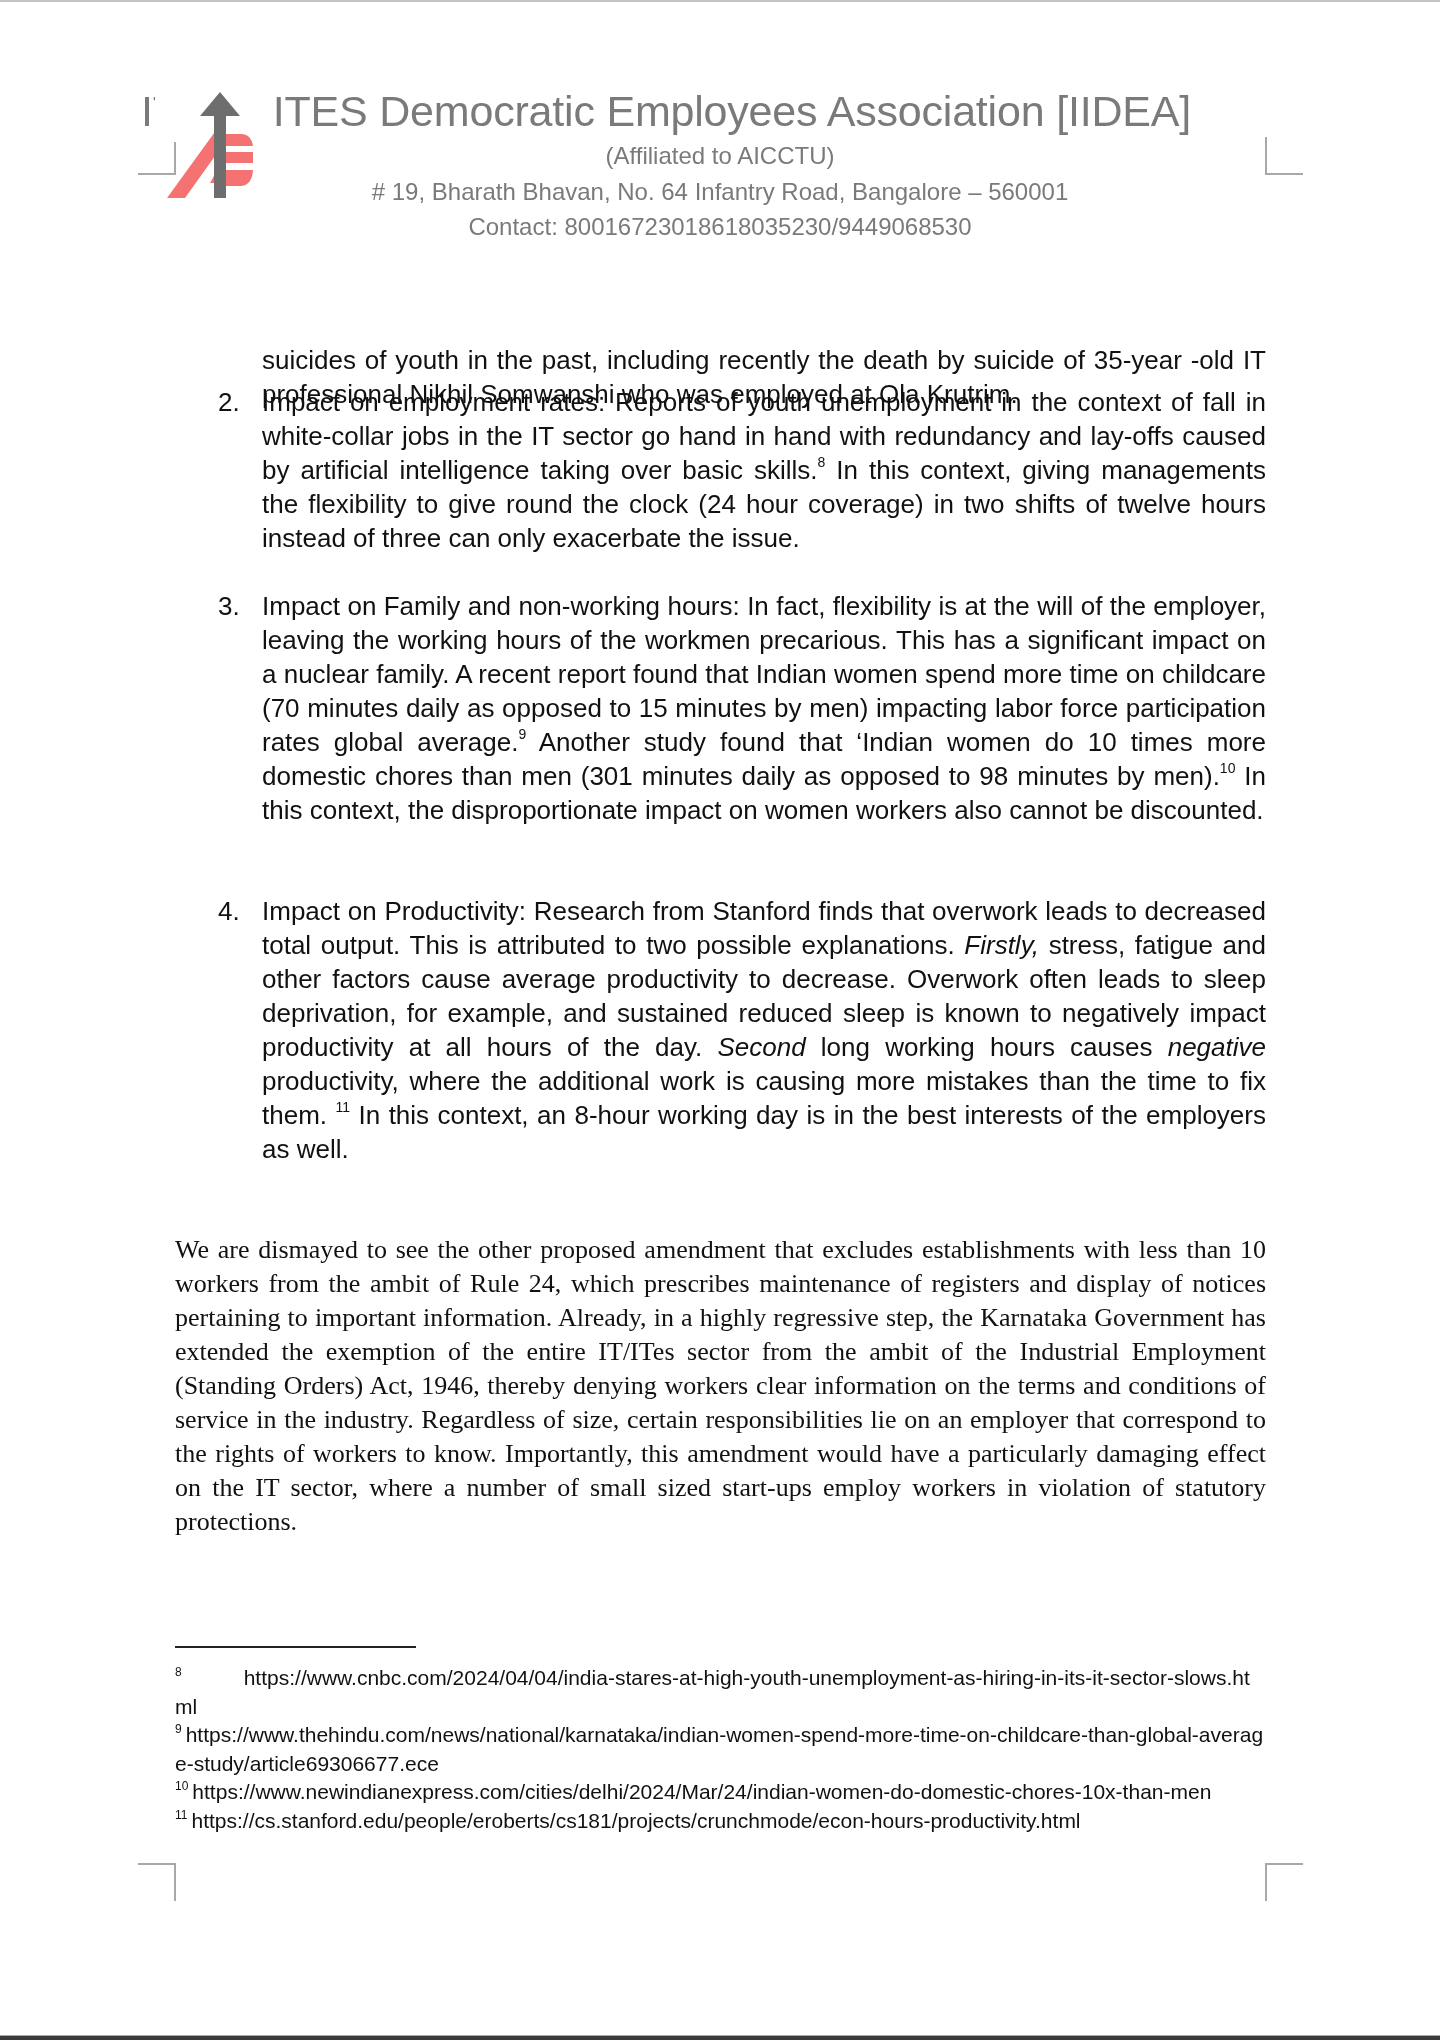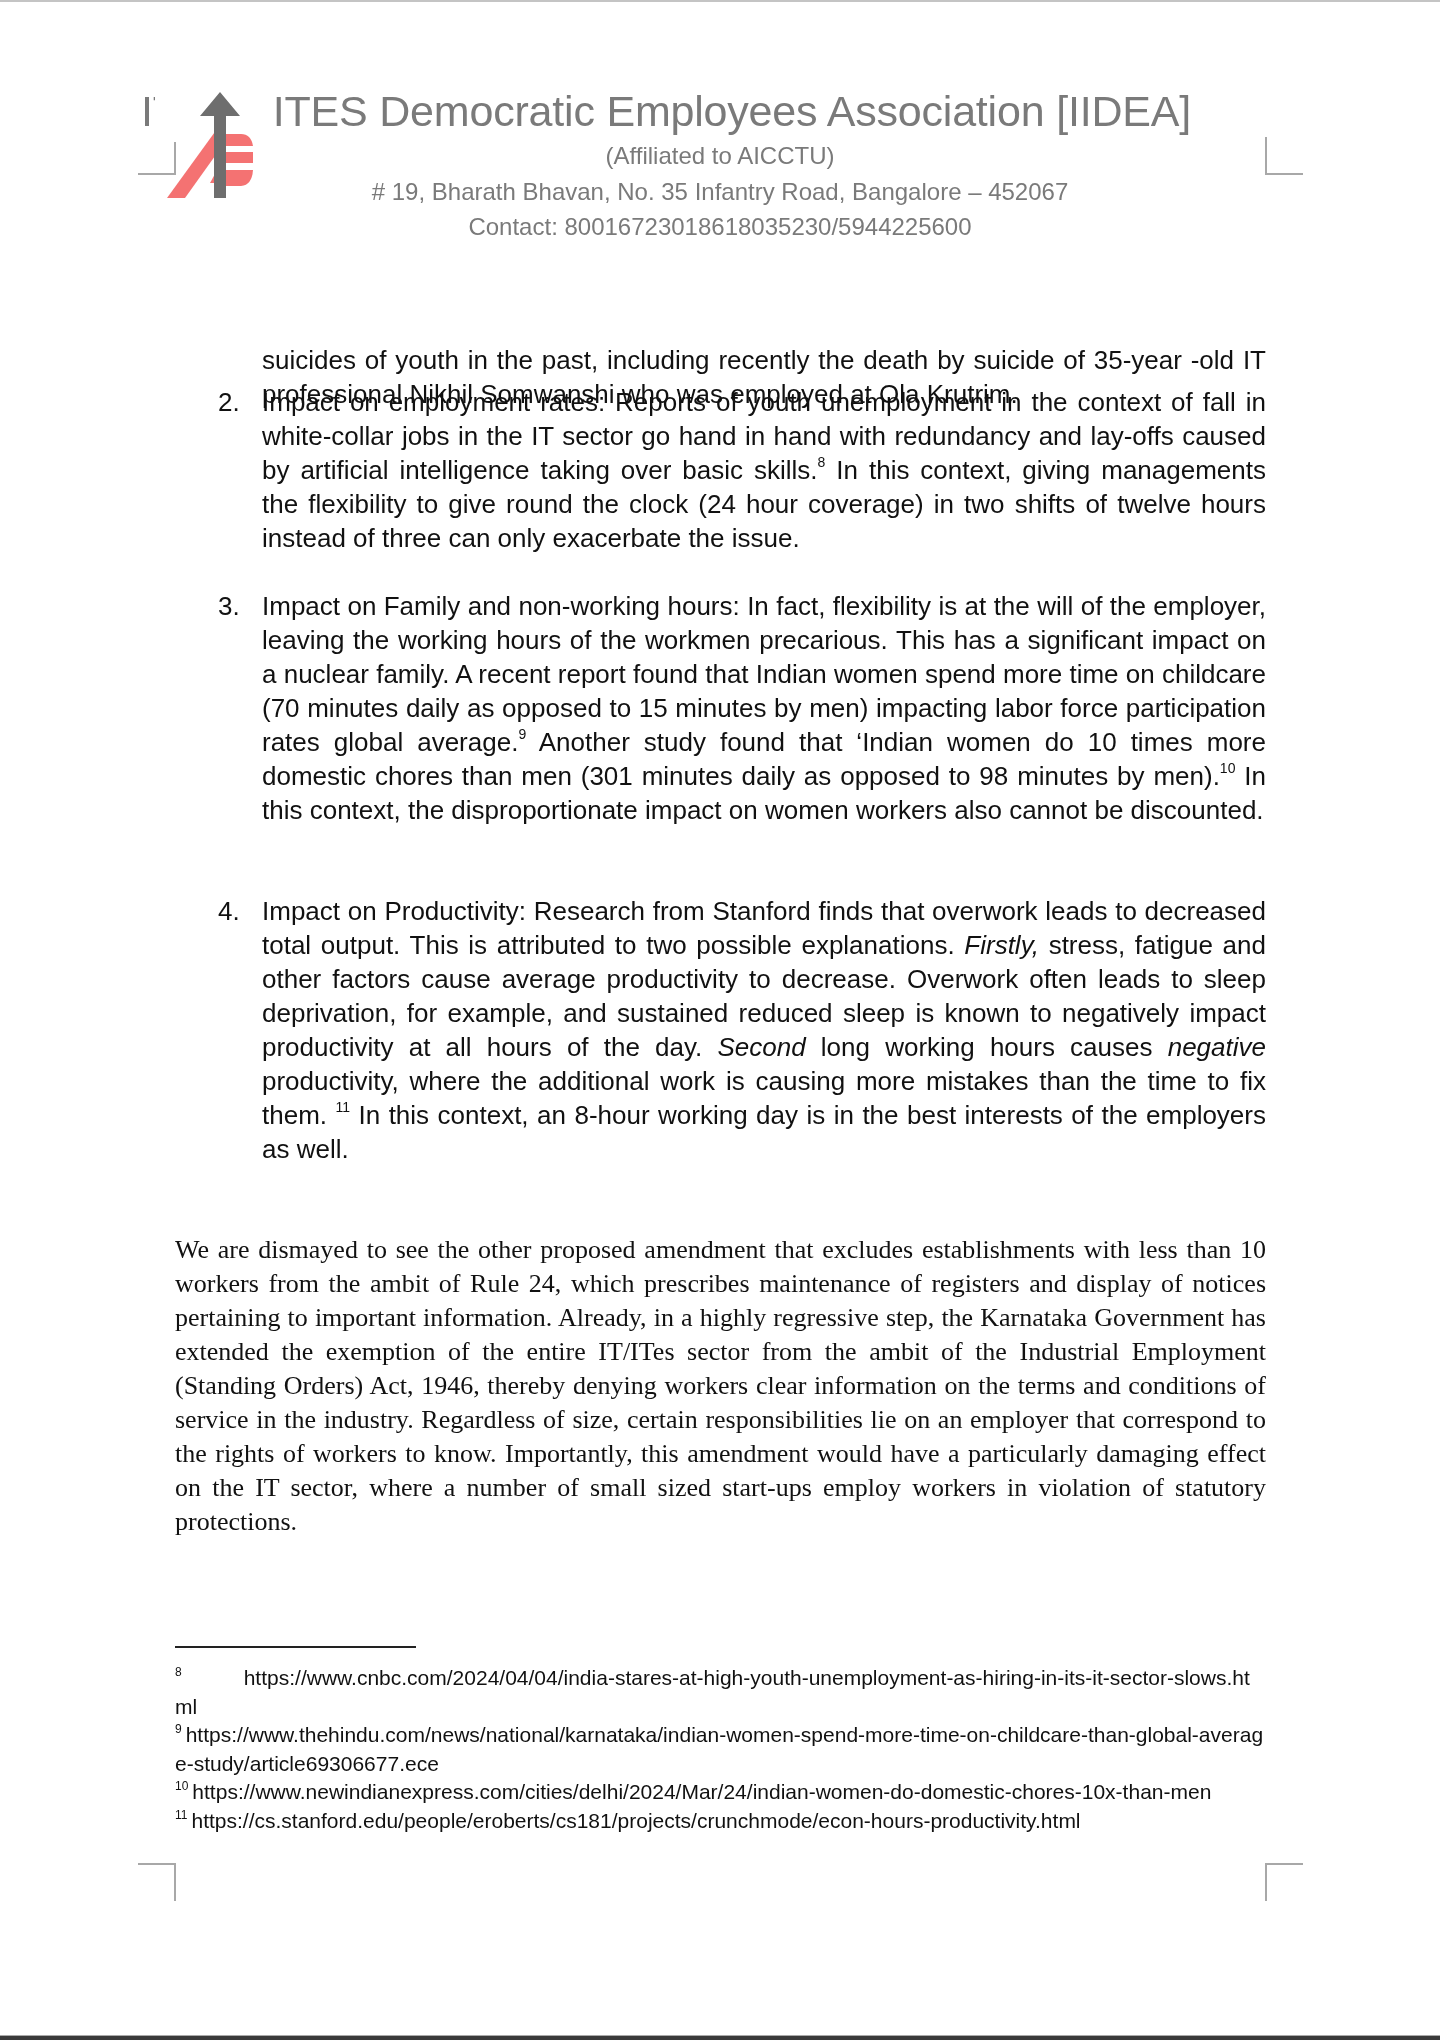--- a/index.html
+++ b/index.html
@@ -52,22 +52,22 @@
 <div class="top-edge"></div>
 
 <div class="crop tl"></div>
 <div class="crop tr"></div>
 <div class="crop bl"></div>
 <div class="crop br"></div>
 
 <header class="header">
   <div class="title">IT and ITES Democratic Employees Association [IIDEA]</div>
   <div class="sub aff">(Affiliated to AICCTU)</div>
-  <div class="sub addr"># 19, Bharath Bhavan, No. 35 Infantry Road, Bangalore – 452067</div>
-  <div class="sub contact">Contact: 80016723018618035230/5944225600</div>
+  <div class="sub addr"># 19, Bharath Bhavan, No. 64 Infantry Road, Bangalore – 560001</div>
+  <div class="sub contact">Contact: 80016723018618035230/9449068530</div>
 </header>
 
 <div class="logo">
   <div class="mask"></div>
   <svg width="110" height="115" viewBox="0 0 110 115" style="position:absolute;left:0;top:0">
 
     <polygon points="12,110 30,110 70,54 70,30" fill="#f47272"></polygon>
 
     <path d="M71,46 L86,46 Q96,46 98,58 L71,58 Z" fill="#f47272"></path>
     <rect x="71" y="64" width="27" height="11" fill="#f47272"></rect>

